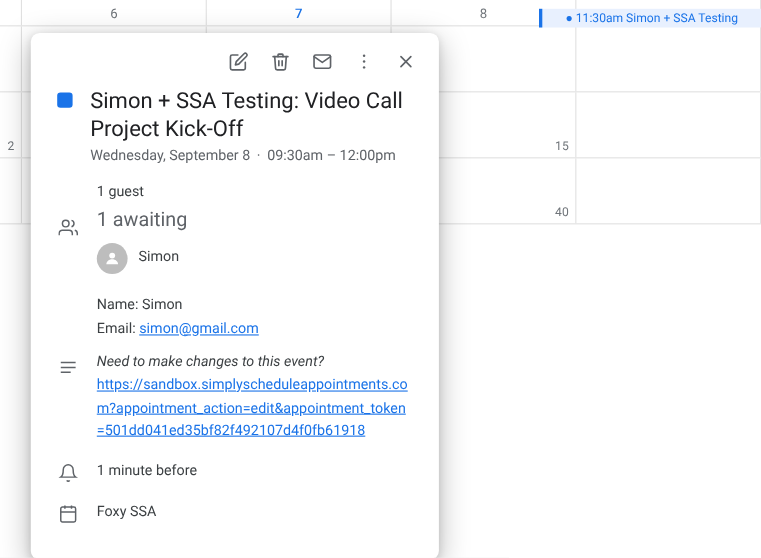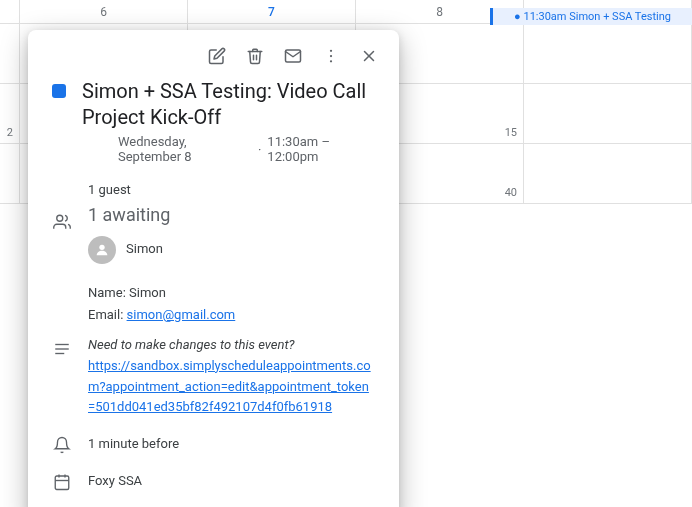--- a/index.html
+++ b/index.html
@@ -145,21 +145,20 @@
       color: #202124;
       line-height: 1.3;
     }
     .event-datetime {
       font-size: 13px;
       color: #5f6368;
       margin-top: 4px;
       display: flex;
       align-items: center;
       gap: 6px;
-      margin-left: 36px;
     }
     .dot-sep {
       color: #5f6368;
     }
 
     
     .info-row {
       display: flex;
       align-items: center;
       padding: 8px 24px;
@@ -313,21 +312,21 @@
     </button>
   </div>
 
   <div class="event-header">
     <div class="event-dot"></div>
     <div class="event-title-block">
       <div class="event-title">Simon + SSA Testing: Video Call Project Kick-Off</div>
       <div class="event-datetime">
         <span>Wednesday, September 8</span>
         <span class="dot-sep">·</span>
-        <span>11:30am – 12:00pm</span>
+        <span>09:30am – 12:00pm</span>
       </div>
     </div>
   </div>
 
   <div class="info-row">
     <div class="info-icon">
       <svg width="18" height="18" viewBox="0 0 24 24" fill="none" stroke="#5f6368" stroke-width="1.8">
         <path d="M17 21v-2a4 4 0 0 0-4-4H5a4 4 0 0 0-4 4v2"></path>
         <circle cx="9" cy="7" r="4"></circle>
         <path d="M23 21v-2a4 4 0 0 0-3-3.87"></path>

